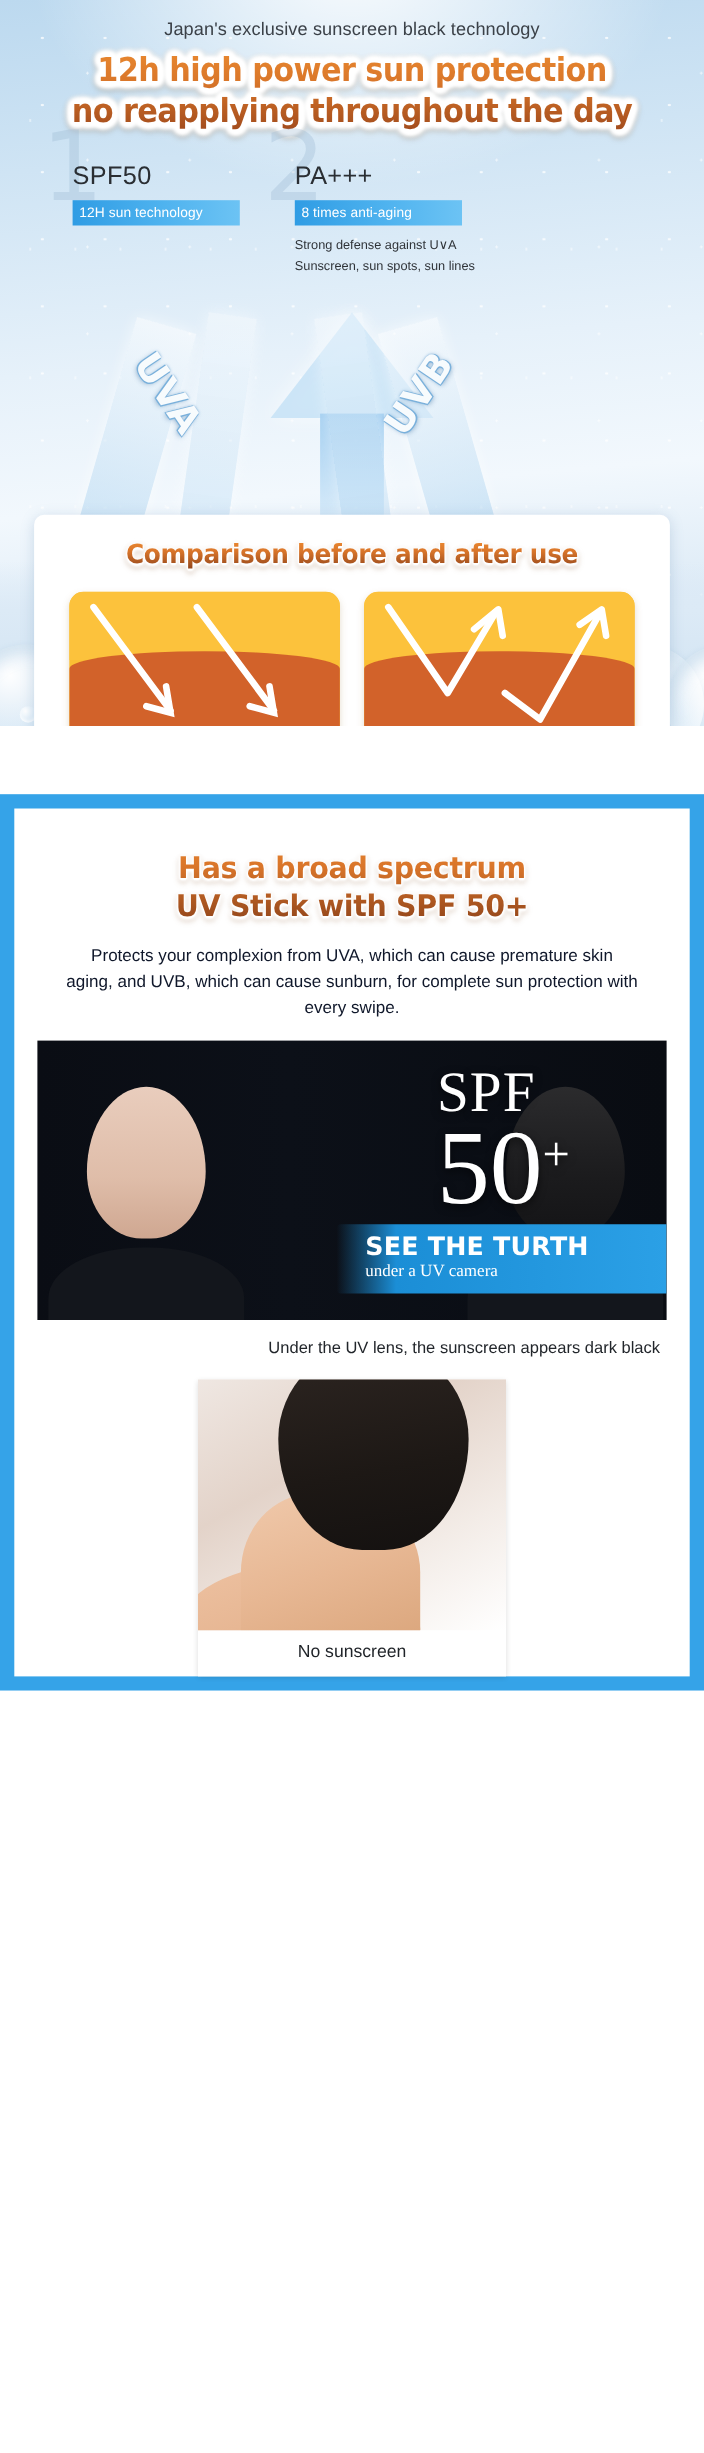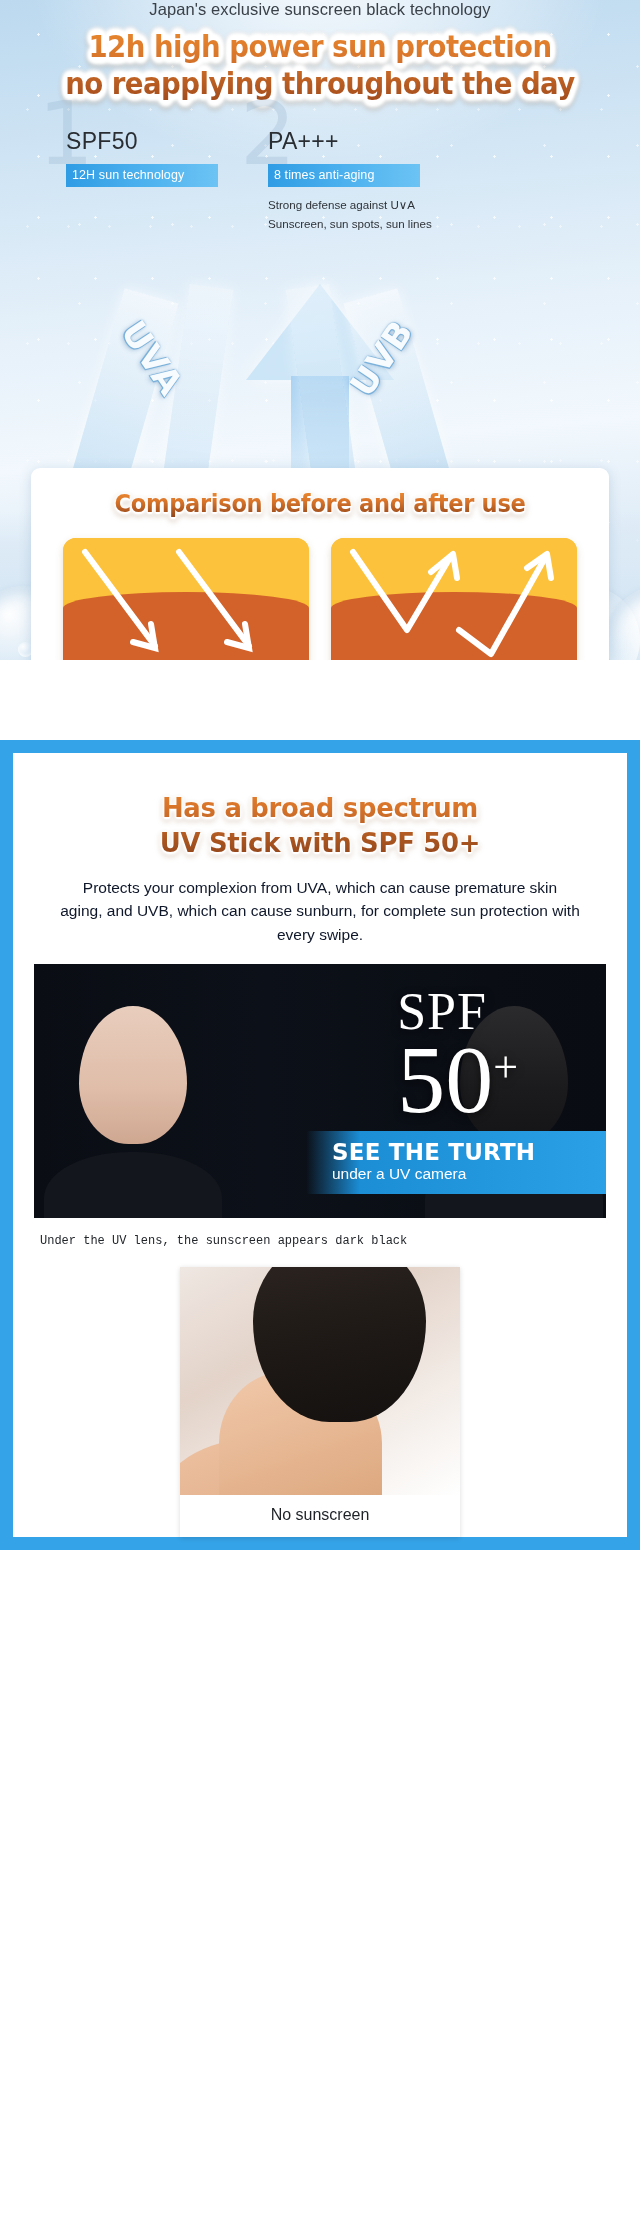--- a/index.html
+++ b/index.html
@@ -30,20 +30,21 @@
     background-size: 57px 61px, 93px 79px, 41px 117px;
     background-position: 10px 4px, 33px 27px, 7px 51px;
     opacity: 0.85;
     pointer-events: none;
   }
   .hero-eyebrow {
     position: relative;
     text-align: center;
     font-size: 16.5px;
     color: #3b4148;
+    padding-top: 18px;
     letter-spacing: .1px;
   }
   .headline {
     position: relative;
     text-align: center;
     margin-top: 10px;
     font-family: "DejaVu Sans", sans-serif;
     font-weight: bold;
     font-size: 30px;
     line-height: 1.22;
@@ -212,21 +213,21 @@
   .layer.epidermis { top: 0; height: 62px; background: #fcc23c; }
   .layer.dermis {
     top: 54px; height: 72px;
     background: #d2622a;
     border-radius: 50% 50% 0 0 / 16px 16px 0 0;
   }
   .arrows { position: absolute; inset: 0; }
 
   
   .section2 {
-    margin-top: 80px;
+    margin-top: 62px;
     padding: 14px 0 0;
     background: #ffffff;
     border-top: 13px solid #35a3e8;
     border-bottom: 13px solid #35a3e8;
     border-left: 13px solid #35a3e8;
     border-right: 13px solid #35a3e8;
   }
   .s2-head {
     text-align: center;
     font-family: "DejaVu Sans", sans-serif;
@@ -316,30 +317,29 @@
     color: #ffffff;
     border-radius: 4px 0 0 4px;
   }
   .turth-banner .t1 {
     font-family: "DejaVu Sans", sans-serif;
     font-weight: bold;
     font-size: 23px;
     letter-spacing: .2px;
     line-height: 1.05;
   }
-  .turth-banner .t2 { font-size: 15.5px; margin-top: 1px; }
+  .turth-banner .t2 { font-size: 15.5px; margin-top: 1px; font-family: Liberation Serif, serif; }
 
   .uv-caption {
     margin: 14px auto 0;
     width: 560px;
-    text-align: left;
-    font-size: 12px;
+    text-align: right;
+    font-size: 15px;
     line-height: 1.58;
     color: #22262b;
-    font-family: Liberation Mono, monospace;
   }
 
   
   .photo-row {
     display: flex;
     justify-content: center;
     gap: 28px;
     margin: 16px auto 0;
     width: 572px;
     padding-bottom: 0;

